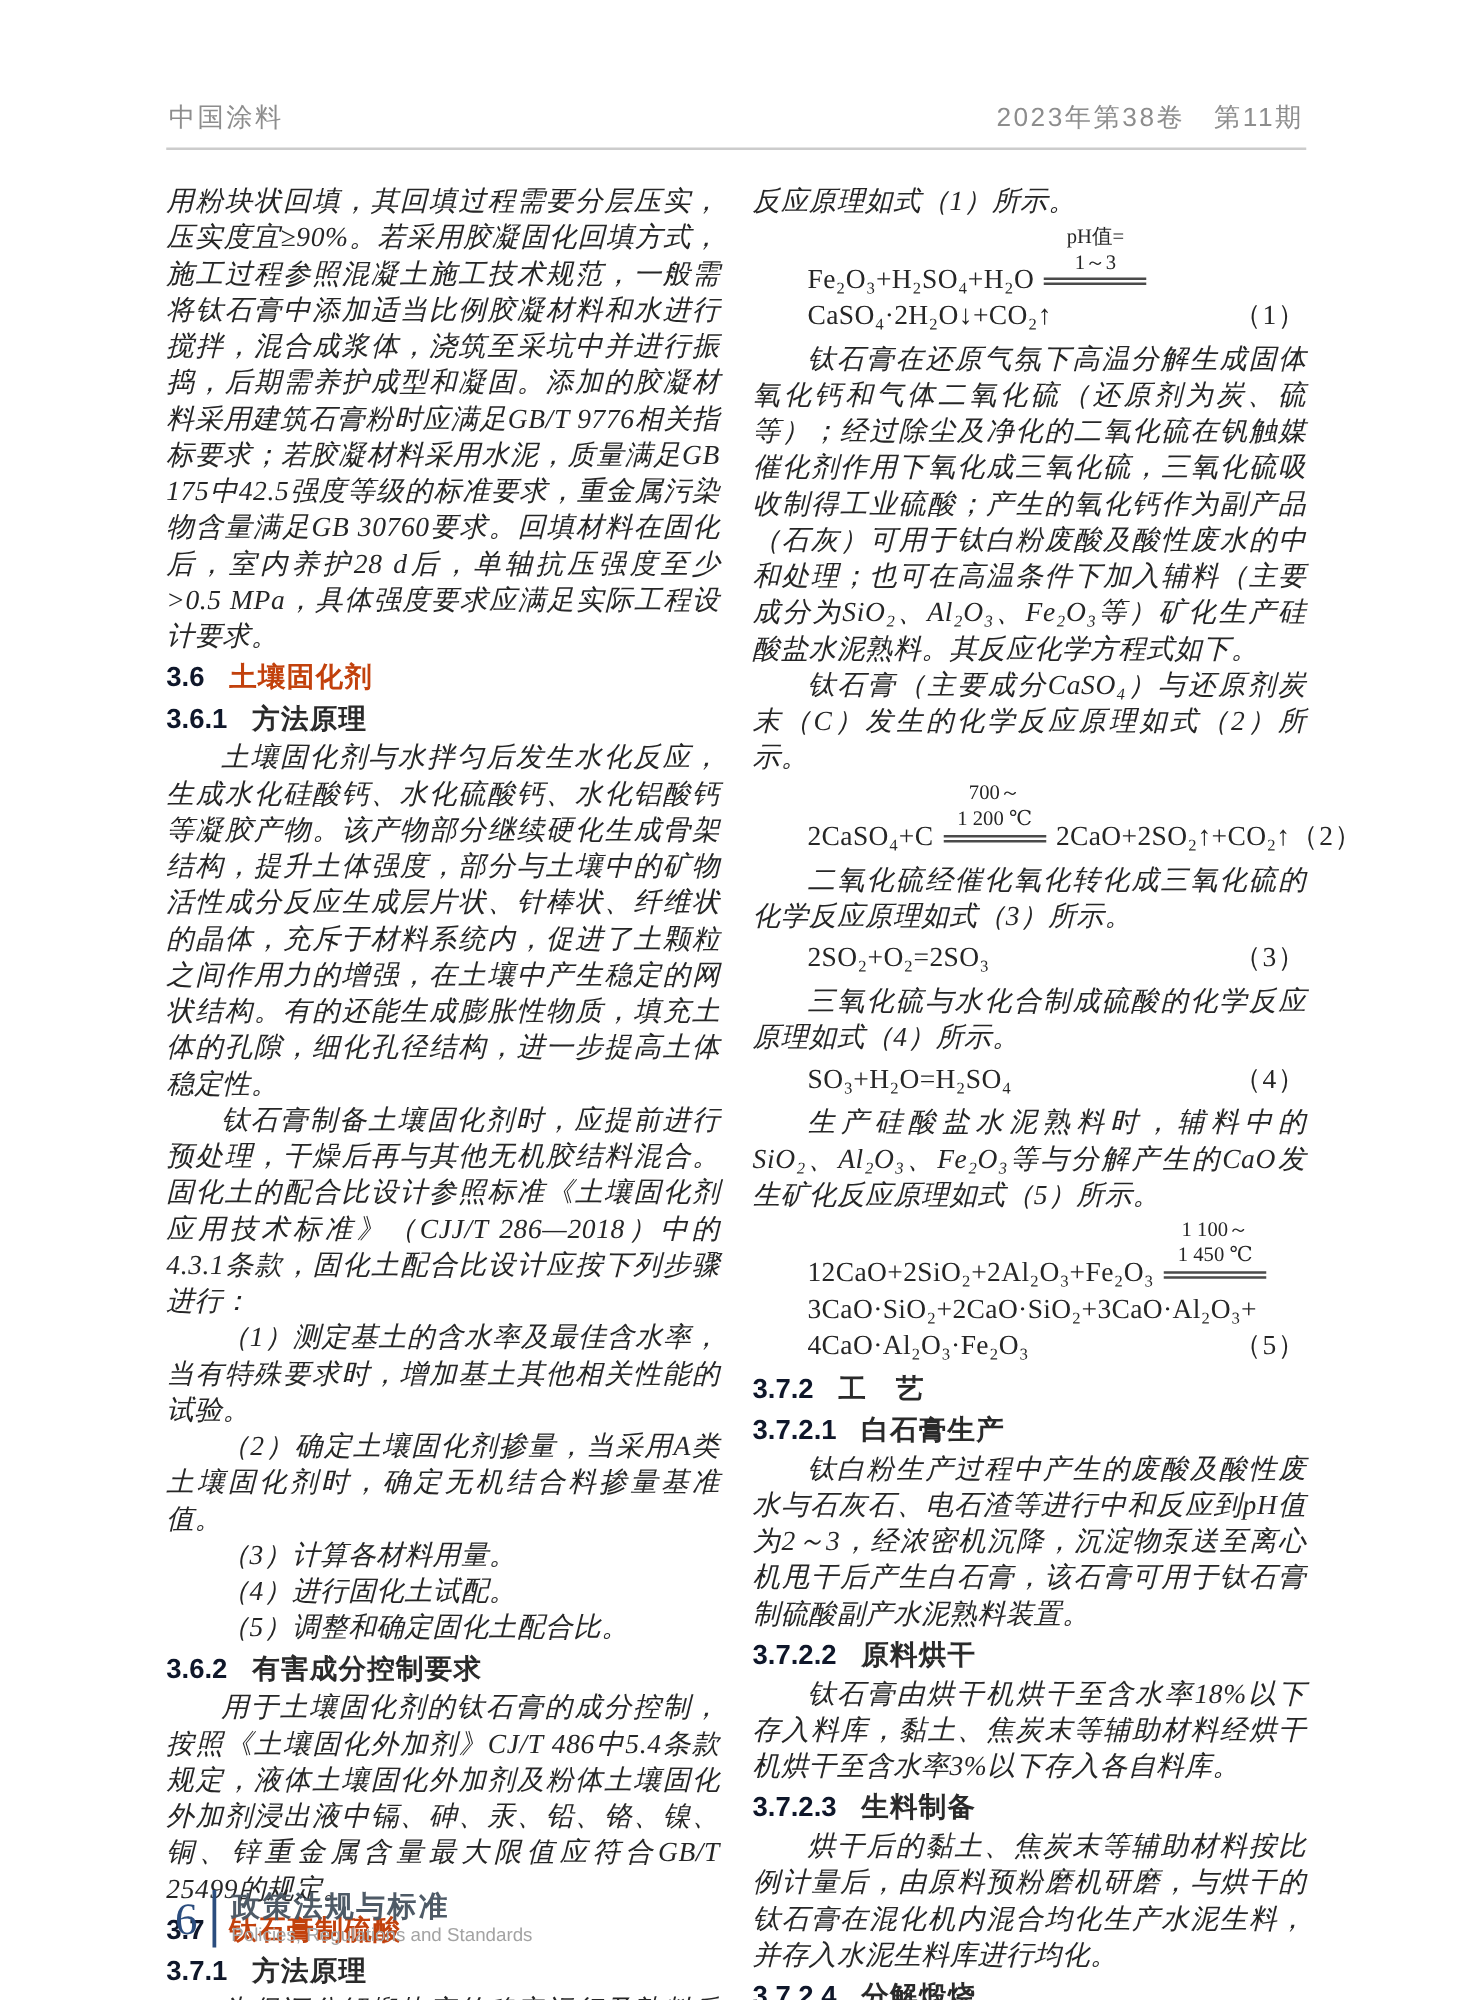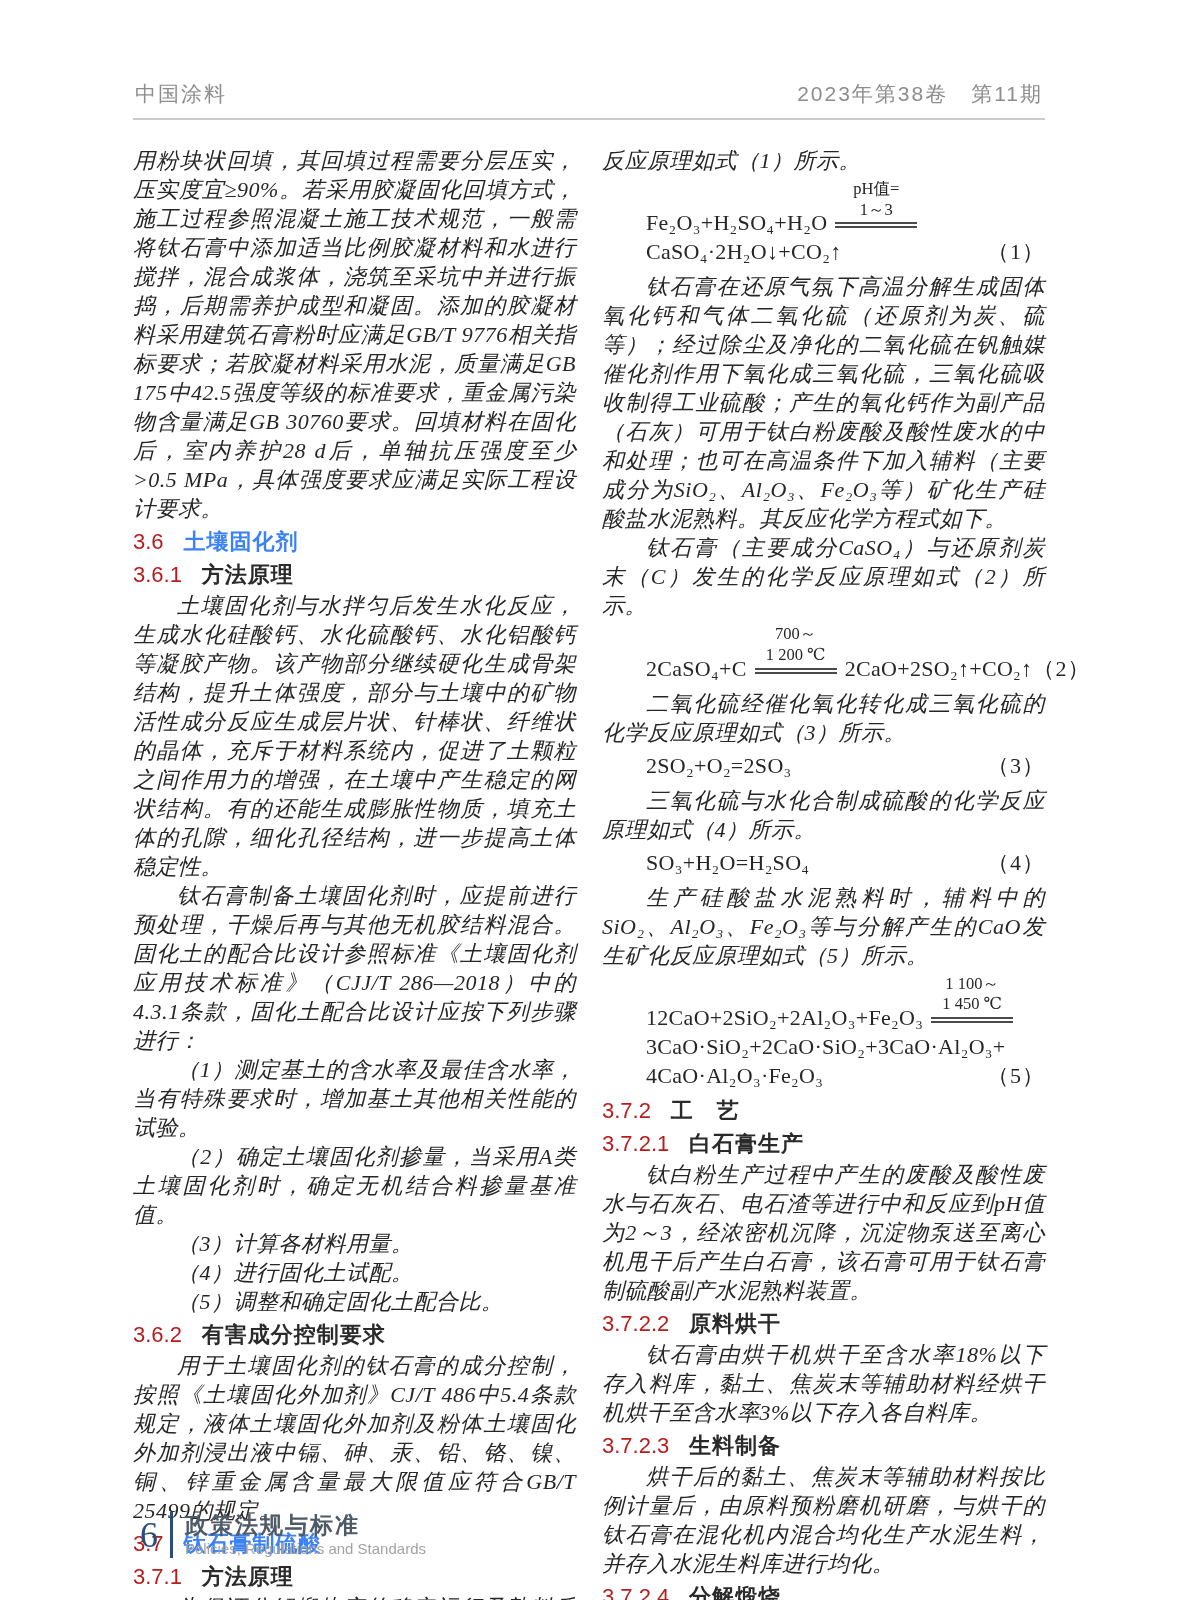--- a/index.html
+++ b/index.html
@@ -30,22 +30,22 @@
     letter-spacing:0.5px;
     font-style:italic;
   }
   .p.noindent{text-indent:0;}
   
   .h2,.h3{
     display:flex;align-items:baseline;
     font-family:"Liberation Sans","DejaVu Sans",sans-serif;
     font-weight:bold;font-size:22px;line-height:29px;margin:4px 0 2px 0;
   }
-  .h2 .num,.h3 .num{color:#b91c1c;margin-right:0.9em;font-weight:normal;text-align:right;}
-  .h2 .ttl{color:#3b82f6;letter-spacing:1px;}
+  .h2 .num,.h3 .num{color:#0f172a;margin-right:0.9em;font-weight:bold;text-align:right;}
+  .h2 .ttl{color:#c2410c;letter-spacing:1px;}
   .h3 .ttl{color:#2a2a2a;letter-spacing:1px;}
   
   .equation{margin:4px 0 6px 0;font-size:22px;line-height:29px;}
   .eq-row{display:flex;align-items:flex-end;padding-left:2em;}
   .eq-row .f{white-space:nowrap;letter-spacing:0.3px;}
   .eq-label{margin-left:auto;letter-spacing:1px;}
   .cond{
     display:flex;flex-direction:column;align-items:center;
     margin:0 8px;font-size:16.5px;line-height:1.25;color:#262626;
   }

